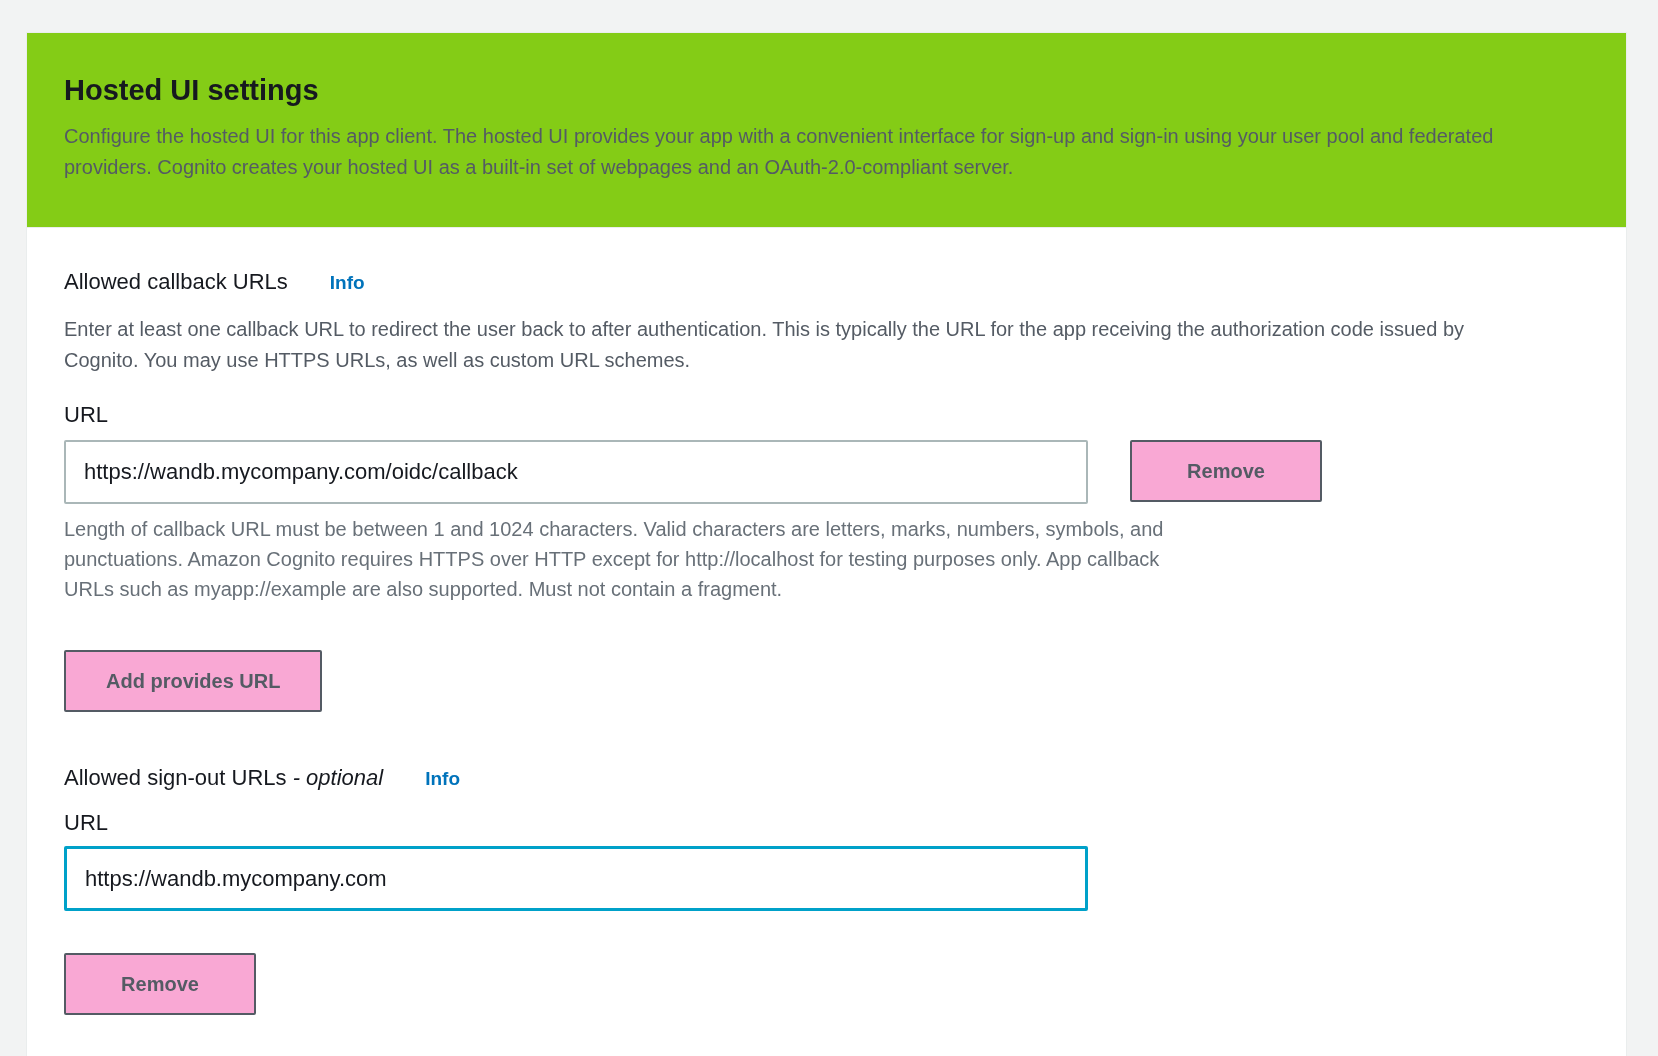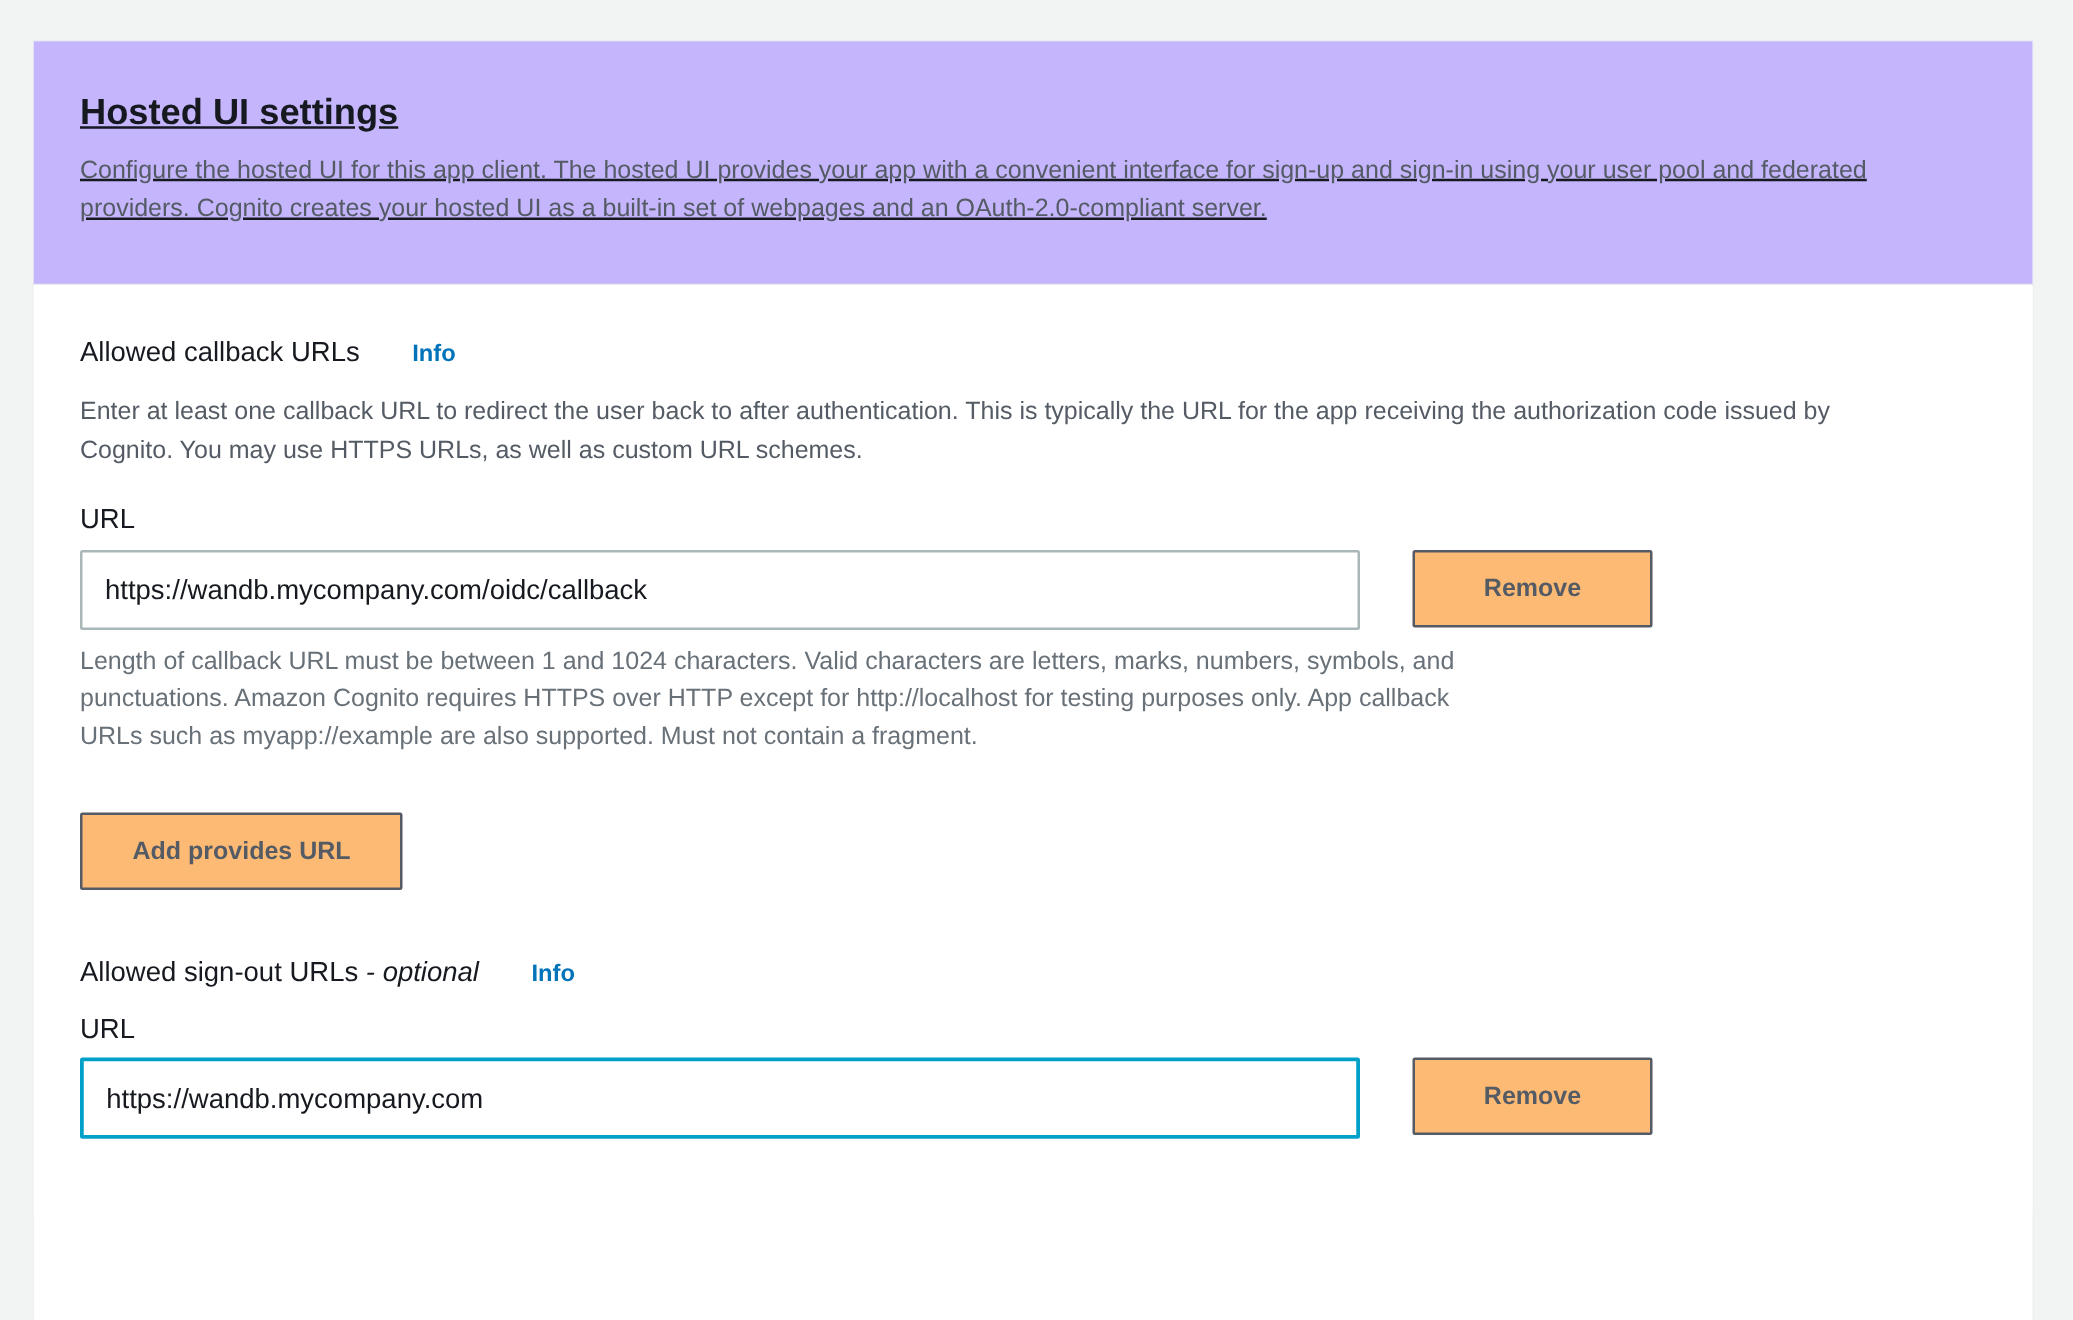--- a/index.html
+++ b/index.html
@@ -10,24 +10,23 @@
     font-family: "Liberation Sans", sans-serif;
     color: #16191f;
   }
   .page { padding: 32px 31px 0 26px; width: 1658px; height: 1056px; overflow: hidden; }
   .panel {
     background: #ffffff;
     border: 1px solid #eaeded;
     min-height: 1200px;
   }
   .panel-header {
-    background: #c4b5fd;
+    background: #84cc16;
     border-bottom: 1px solid #eaeded;
     padding: 40px 38px 44px 37px;
-    text-decoration: underline;
   }
   .panel-title {
     font-size: 29px;
     font-weight: 700;
     color: #16191f;
     line-height: 34px;
     margin-bottom: 14px;
   }
   .panel-desc {
     font-size: 20px;
@@ -69,42 +68,42 @@
     line-height: 26px;
     margin-top: 26px;
   }
   .url-label.second { margin-top: 18px; }
   .input-row {
     display: flex;
     align-items: flex-start;
     gap: 42px;
     margin-top: 12px;
   }
-  .input-row.second { margin-top: 10px; }
+  .input-row.second { margin-top: 10px; flex-direction: column; }
   .url-input {
     width: 1024px;
     height: 64px;
     border: 2px solid #aab7b8;
     border-radius: 2px;
     background: #ffffff;
     font-family: "Liberation Sans", sans-serif;
     font-size: 22px;
     color: #16191f;
     padding: 0 18px;
     outline: none;
   }
   .url-input.focused {
     border: 3px solid #00a1c9;
     height: 65px;
   }
   .btn {
     height: 62px;
     min-width: 192px;
     padding: 0 40px;
-    background: #fdba74;
+    background: #f9a8d4;
     border: 2px solid #545b64;
     border-radius: 2px;
     font-family: "Liberation Sans", sans-serif;
     font-size: 20px;
     font-weight: 700;
     color: #545b64;
     cursor: pointer;
     white-space: nowrap;
   }
   .constraint {

